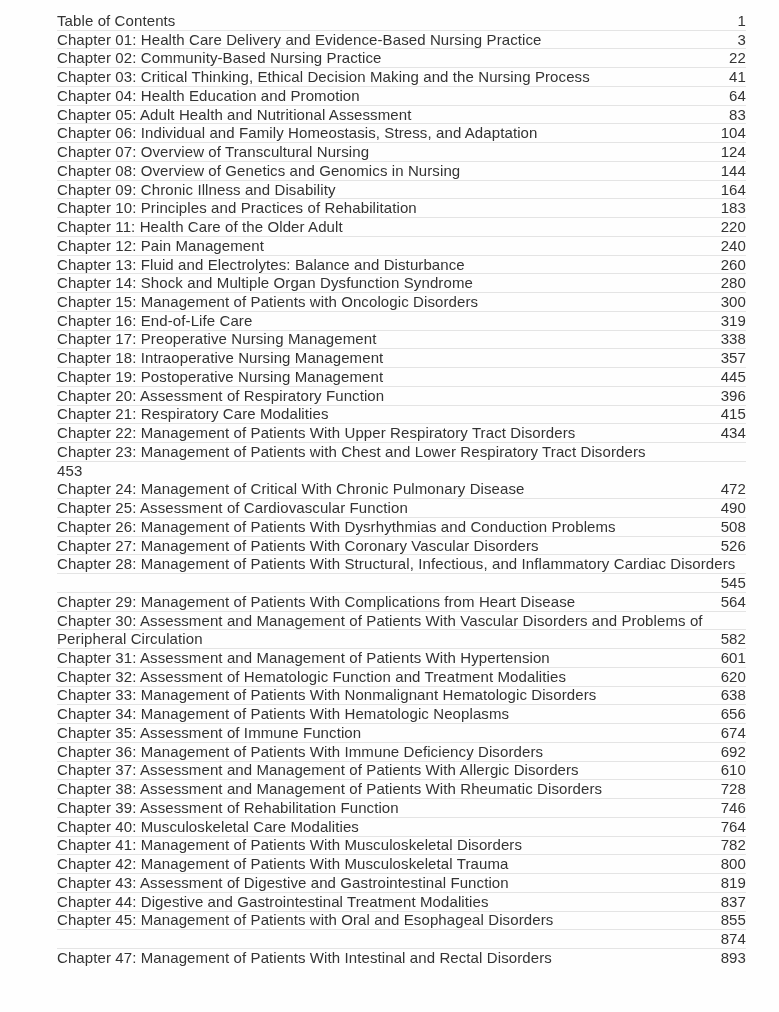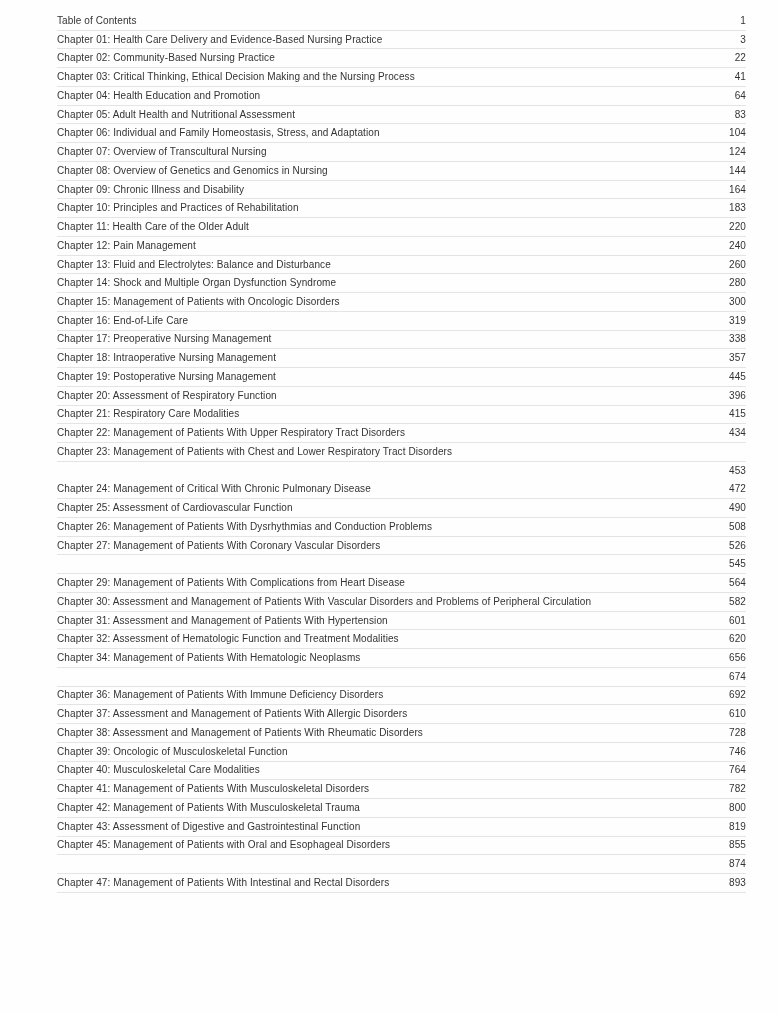--- a/index.html
+++ b/index.html
@@ -13,21 +13,21 @@
     width: 779px;
     height: 1012px;
     background: #fefefe;
     overflow: hidden;
   }
   .toc {
     position: absolute;
     left: 57px;
     top: 12px;
     width: 689px;
-    font-size: 10px;
+    font-size: 15px;
     line-height: 18.74px;
     color: #333333;
     letter-spacing: 0.1px;
     
     background: repeating-linear-gradient(
       to bottom,
       transparent 0px,
       transparent 17.74px,
       #e4e4e4 17.74px,
       #e4e4e4 18.74px
@@ -42,21 +42,21 @@
   .entry-page {
     float: right;
     padding-left: 10px;
     text-align: right;
   }
   
   .entry.page-break .entry-page {
     float: none;
     display: block;
     padding-left: 0;
-    text-align: right;
+    text-align: left;
   }
 </style>
 </head>
 <body>
 
 <div class="page">
   <div class="toc" id="toc-list">
     <div class="entry">
       <span class="entry-label">Table of Contents</span>
       <span class="entry-page">1</span>
@@ -164,76 +164,86 @@
   </div>
       <div class="entry">
     <span class="entry-label">Chapter 26: Management of Patients With Dysrhythmias and Conduction Problems</span>
     <span class="entry-page">508</span>
   </div>
       <div class="entry">
     <span class="entry-label">Chapter 27: Management of Patients With Coronary Vascular Disorders</span>
     <span class="entry-page">526</span>
   </div>
       <div class="entry">
+    <span class="entry-label">Chapter 28: Management of Patients With Structural, Infectious, and Inflammatory Cardiac Disorders</span>
     <span class="entry-page">545</span>
   </div>
       <div class="entry">
     <span class="entry-label">Chapter 29: Management of Patients With Complications from Heart Disease</span>
     <span class="entry-page">564</span>
   </div>
       <div class="entry">
     <span class="entry-label">Chapter 30: Assessment and Management of Patients With Vascular Disorders and Problems of Peripheral Circulation</span>
     <span class="entry-page">582</span>
   </div>
       <div class="entry">
     <span class="entry-label">Chapter 31: Assessment and Management of Patients With Hypertension</span>
     <span class="entry-page">601</span>
   </div>
       <div class="entry">
     <span class="entry-label">Chapter 32: Assessment of Hematologic Function and Treatment Modalities</span>
     <span class="entry-page">620</span>
   </div>
       <div class="entry">
+    <span class="entry-label">Chapter 33: Management of Patients With Nonmalignant Hematologic Disorders</span>
+    <span class="entry-page">638</span>
+  </div>
+      <div class="entry">
     <span class="entry-label">Chapter 34: Management of Patients With Hematologic Neoplasms</span>
     <span class="entry-page">656</span>
   </div>
       <div class="entry">
+    <span class="entry-label">Chapter 35: Assessment of Immune Function</span>
     <span class="entry-page">674</span>
   </div>
       <div class="entry">
     <span class="entry-label">Chapter 36: Management of Patients With Immune Deficiency Disorders</span>
     <span class="entry-page">692</span>
   </div>
       <div class="entry">
     <span class="entry-label">Chapter 37: Assessment and Management of Patients With Allergic Disorders</span>
     <span class="entry-page">610</span>
   </div>
       <div class="entry">
     <span class="entry-label">Chapter 38: Assessment and Management of Patients With Rheumatic Disorders</span>
     <span class="entry-page">728</span>
   </div>
       <div class="entry">
-    <span class="entry-label">Chapter 39: Oncologic of Musculoskeletal Function</span>
+    <span class="entry-label">Chapter 39: Assessment of Rehabilitation Function</span>
     <span class="entry-page">746</span>
   </div>
       <div class="entry">
     <span class="entry-label">Chapter 40: Musculoskeletal Care Modalities</span>
     <span class="entry-page">764</span>
   </div>
       <div class="entry">
     <span class="entry-label">Chapter 41: Management of Patients With Musculoskeletal Disorders</span>
     <span class="entry-page">782</span>
   </div>
       <div class="entry">
     <span class="entry-label">Chapter 42: Management of Patients With Musculoskeletal Trauma</span>
     <span class="entry-page">800</span>
   </div>
       <div class="entry">
     <span class="entry-label">Chapter 43: Assessment of Digestive and Gastrointestinal Function</span>
     <span class="entry-page">819</span>
+  </div>
+      <div class="entry">
+    <span class="entry-label">Chapter 44: Digestive and Gastrointestinal Treatment Modalities</span>
+    <span class="entry-page">837</span>
   </div>
       <div class="entry">
     <span class="entry-label">Chapter 45: Management of Patients with Oral and Esophageal Disorders</span>
     <span class="entry-page">855</span>
   </div>
       <div class="entry">
     <span class="entry-page">874</span>
   </div>
       <div class="entry">
     <span class="entry-label">Chapter 47: Management of Patients With Intestinal and Rectal Disorders</span>

